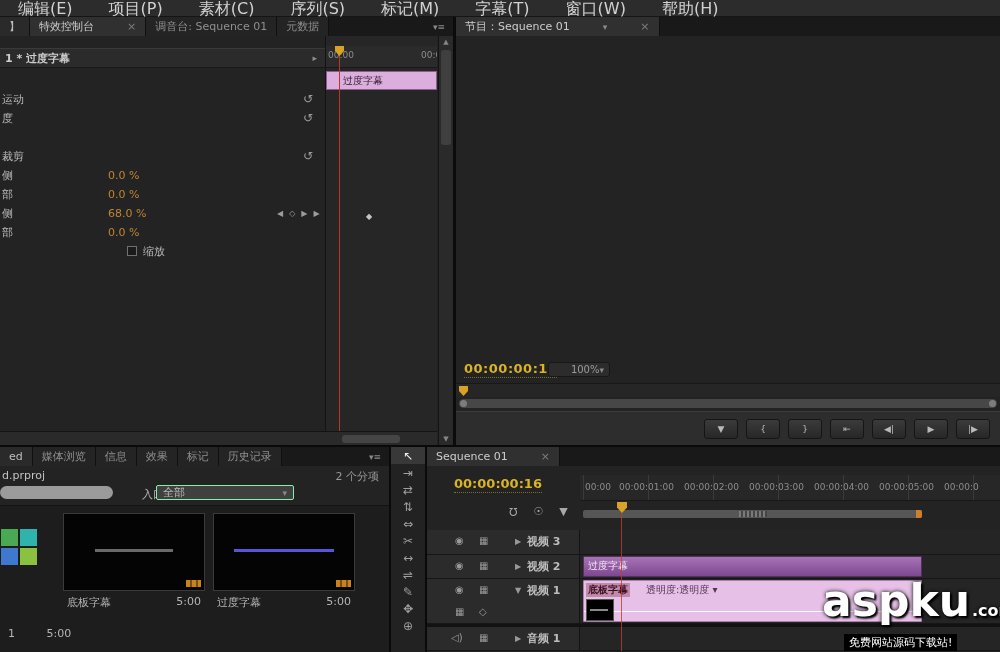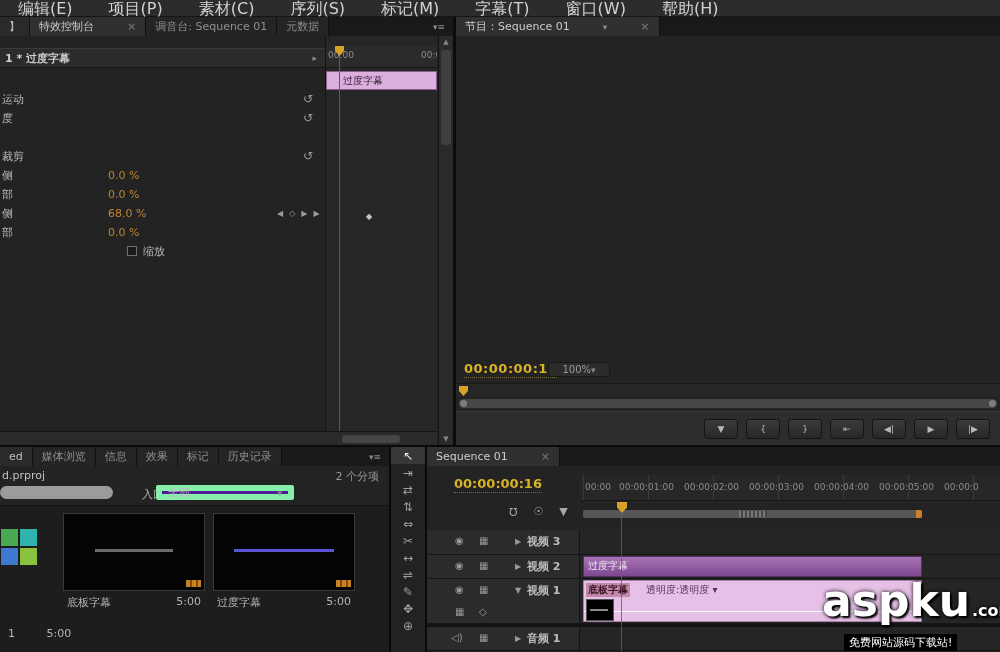--- a/index.html
+++ b/index.html
@@ -45,37 +45,37 @@
   .ecp-hscroll{position:absolute;left:0;bottom:0;height:14px;width:437px;background:#2a2a2a;border-top:1px solid #141414;}
   .hs-grip{position:absolute;left:342px;top:3px;width:58px;height:8px;background:#454545;border-radius:3px;}
 
   
   #program{left:456px;top:17px;width:544px;height:428px;}
   .pg-video{position:absolute;top:19px;left:0;right:0;height:319px;background:#000;}
   .pg-subtitle{position:absolute;left:0;right:0;top:234px;text-align:center;font-size:21px;font-weight:bold;letter-spacing:1px;white-space:nowrap;}
   .sub-hl{color:#4a3fe8;text-shadow:1px 1px 1px rgba(130,10,40,.9);}
   .sub-rest{color:#f1f1f1;text-shadow:1px 1px 2px #000;}
   .pg-tc{position:absolute;left:8px;top:344px;color:#d9b426;font-size:13px;font-weight:bold;letter-spacing:.5px;border-bottom:1px dotted #77702e;padding-bottom:1px;}
-  .pg-zoom{position:absolute;left:92px;top:345px;width:62px;height:15px;background:#2c2c2c;border:1px solid #171717;border-radius:3px;color:#9b9b9b;font-size:10px;display:flex;align-items:center;justify-content:center;padding:0 5px;}
+  .pg-zoom{position:absolute;left:92px;top:345px;width:62px;height:15px;background:#2c2c2c;border:1px solid #171717;border-radius:3px;color:#9b9b9b;font-size:10px;display:flex;align-items:center;justify-content:flex-end;padding:0 5px;}
   .pg-scrub{position:absolute;top:366px;left:0;right:0;height:14px;background:#262626;border-top:1px solid #181818;}
   .pg-ph{position:absolute;left:3px;top:2px;width:9px;height:10px;background:#d8a227;clip-path:polygon(0 0,100% 0,100% 50%,50% 100%,0 50%);}
   .pg-zoombar{position:absolute;top:381px;left:3px;right:3px;height:11px;}
   .zb{position:absolute;top:1px;left:0;right:0;height:9px;background:#474747;border-radius:5px;}
   .zb::before,.zb::after{content:"";position:absolute;top:1px;width:7px;height:7px;border-radius:50%;background:#7d7d7d;}
   .zb::before{left:1px;} .zb::after{right:1px;}
   .pg-transport{position:absolute;top:394px;left:0;right:0;bottom:0;background:#2d2d2d;border-top:1px solid #3b3b3b;display:flex;align-items:center;justify-content:flex-end;gap:8px;padding-right:10px;}
   .t-btn{width:34px;height:20px;background:linear-gradient(#3b3b3b,#272727);border:1px solid #151515;border-radius:3px;color:#b9b9b9;font-size:9px;display:flex;align-items:center;justify-content:center;white-space:nowrap;}
 
   
   #project{left:0;top:447px;width:389px;height:205px;}
   .pj-name{position:absolute;top:22px;left:2px;color:#c2c2c2;}
   .pj-count{position:absolute;top:22px;right:10px;color:#9a9a9a;}
   .pj-search{position:absolute;top:39px;left:0;width:113px;height:13px;background:#9b9b9b;border-radius:7px;}
   .pj-filter-label{position:absolute;top:40px;left:124px;color:#b2b2b2;margin-left:18px;}
-  .pj-filter{position:absolute;top:38px;left:156px;width:138px;height:15px;background:#4c1d95;border:6px solid #86efac;border-radius:2px;color:#bababa;font-size:11px;display:flex;align-items:center;justify-content:space-between;padding:0 6px;}
+  .pj-filter{position:absolute;top:38px;left:156px;width:138px;height:15px;background:#404040;border:1px solid #86efac;border-radius:2px;color:#bababa;font-size:11px;display:flex;align-items:center;justify-content:space-between;padding:0 6px;}
   .pj-items{position:absolute;top:58px;left:0;right:0;bottom:0;background:#1d1d1d;border-top:1px solid #131313;}
   .seq-icon{position:absolute;left:1px;top:23px;width:38px;height:38px;}
   .sq{position:absolute;width:17px;height:17px;}
   .sq1{left:0;top:0;background:#4aa953;} .sq2{left:19px;top:0;background:#2fb3ad;}
   .sq3{left:0;top:19px;background:#3e78cf;} .sq4{left:19px;top:19px;background:#8ac23f;}
   .proj-item{position:absolute;top:7px;}
   .pi-1{left:63px;} .pi-2{left:213px;}
   .thumb{width:142px;height:78px;background:#040404;border:1px solid #3a3a3a;position:relative;}
   .thumb-line{position:absolute;top:46%;height:3px;}
   .tl-gray{left:22%;right:22%;background:#6a6a6a;}

